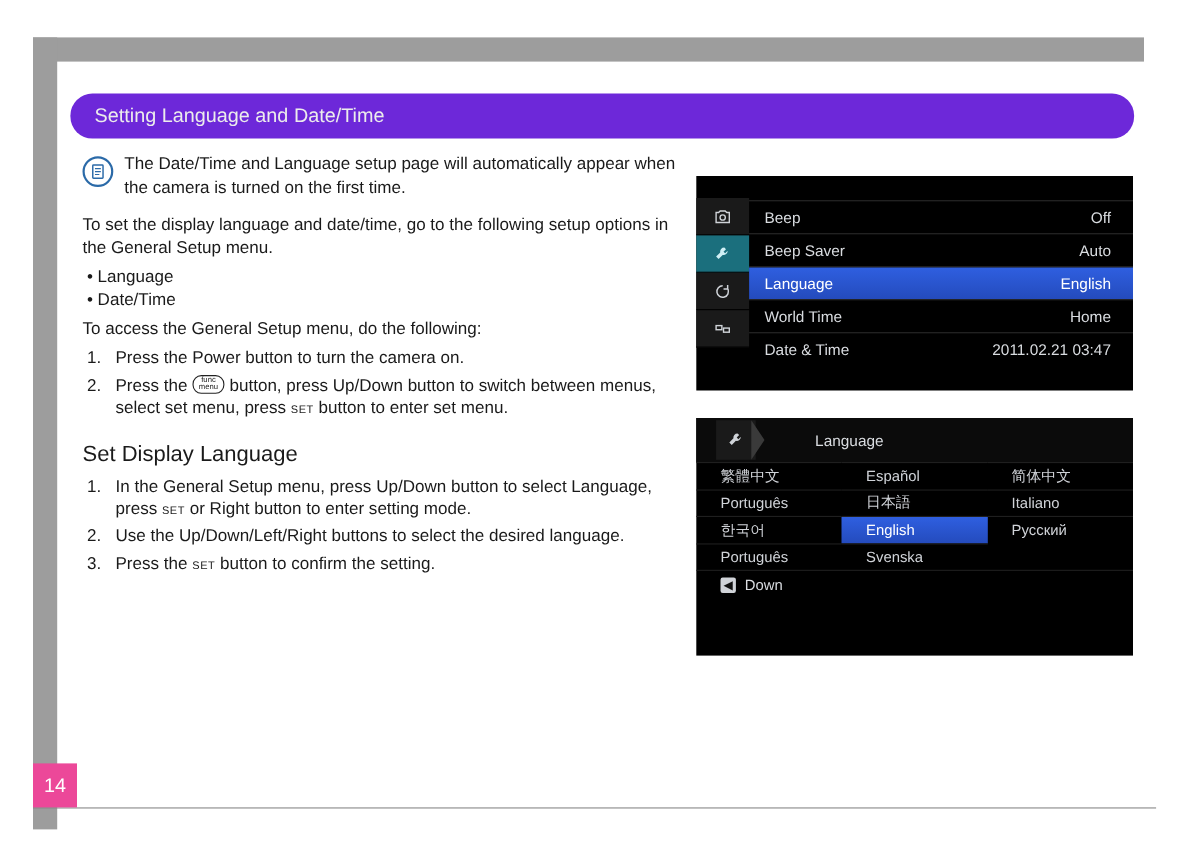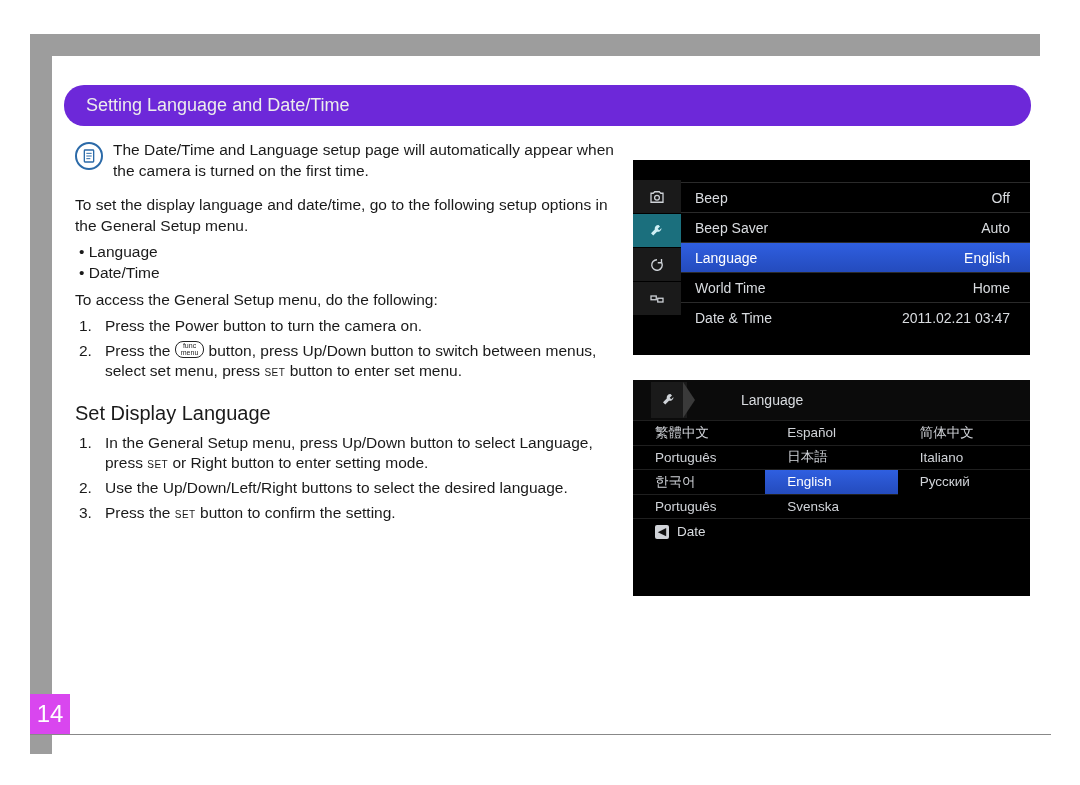--- a/index.html
+++ b/index.html
@@ -1,21 +1,21 @@
 <!DOCTYPE html>
 <html><head>
 <meta charset="utf-8">
 <style>
   * { box-sizing: border-box; margin: 0; padding: 0; }
   html, body { width: 1080px; height: 785px; background: #fff; font-family: "Segoe UI", "Lucida Sans", sans-serif; }
   .page-wrap { position: relative; width: 1080px; height: 785px; }
   .gray-band-top { position: absolute; left: 30px; top: 34px; width: 1010px; height: 22px; background: #9d9d9d; }
   .gray-band-left { position: absolute; left: 30px; top: 34px; width: 22px; height: 720px; background: #9d9d9d; }
   .page-rule { position: absolute; left: 30px; top: 734px; width: 1021px; height: 1px; background: #888; }
-  .page-number { position: absolute; left: 30px; top: 694px; width: 40px; height: 40px; background: #d946ef; color: #fff; display: flex; align-items: center; justify-content: center; font-size: 24px; }
+  .page-number { position: absolute; left: 30px; top: 694px; width: 40px; height: 40px; background: #ec4899; color: #fff; display: flex; align-items: center; justify-content: center; font-size: 18px; }
   .heading-bar { position: absolute; left: 64px; top: 85px; width: 967px; height: 41px; background: #6d28d9; border-radius: 20px; display: flex; align-items: center; padding-left: 22px; color: #ececec; font-size: 18px; }
   .content { position: absolute; left: 75px; top: 140px; width: 540px; color: #1a1a1a; font-size: 15.5px; line-height: 1.33; }
   .note-row { display: flex; gap: 10px; margin-bottom: 14px; }
   .note-icon { flex: 0 0 28px; height: 28px; border: 2px solid #2b6aa8; border-radius: 50%; display: flex; align-items: center; justify-content: center; color: #2b6aa8; margin-top: 2px; position: relative; }
   .note-icon svg { width: 16px; height: 16px; }
   .content p { margin-bottom: 6px; }
   .bullets { margin: 5px 0 6px 4px; }
   .bullets div::before { content: "• "; }
   .numlist { margin-left: 4px; }
   .numlist .item { display: flex; gap: 6px; margin-bottom: 4px; }
@@ -170,16 +170,16 @@
         <div class="lang-cell">日本語</div>
         <div class="lang-cell">Italiano</div>
         <div class="lang-cell">한국어</div>
         <div class="lang-cell sel">English</div>
         <div class="lang-cell">Русский</div>
         <div class="lang-cell">Português</div>
         <div class="lang-cell">Svenska</div>
       </div>
     <div class="back-row">
       <div class="sq">◀</div>
-      <span>Date</span>
+      <span>Down</span>
     </div>
   </div>
 </div>
 
 </body></html>

